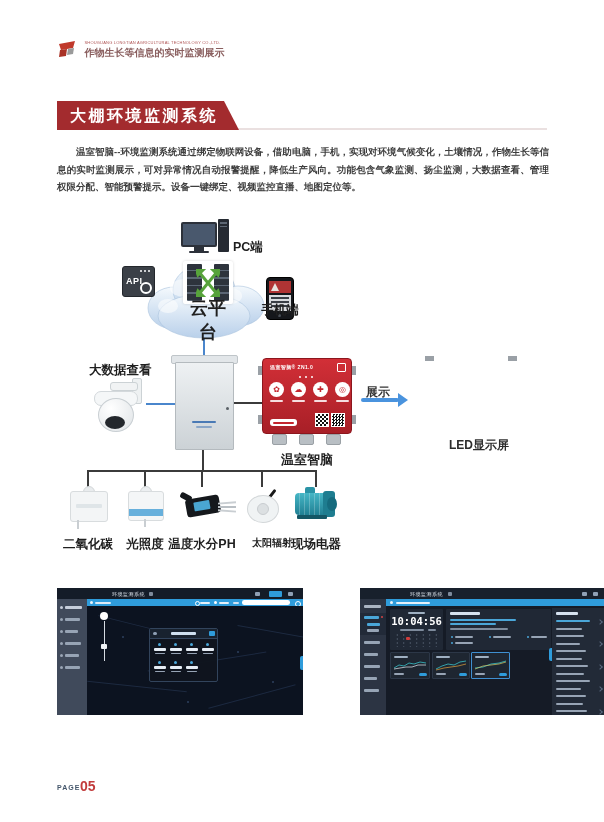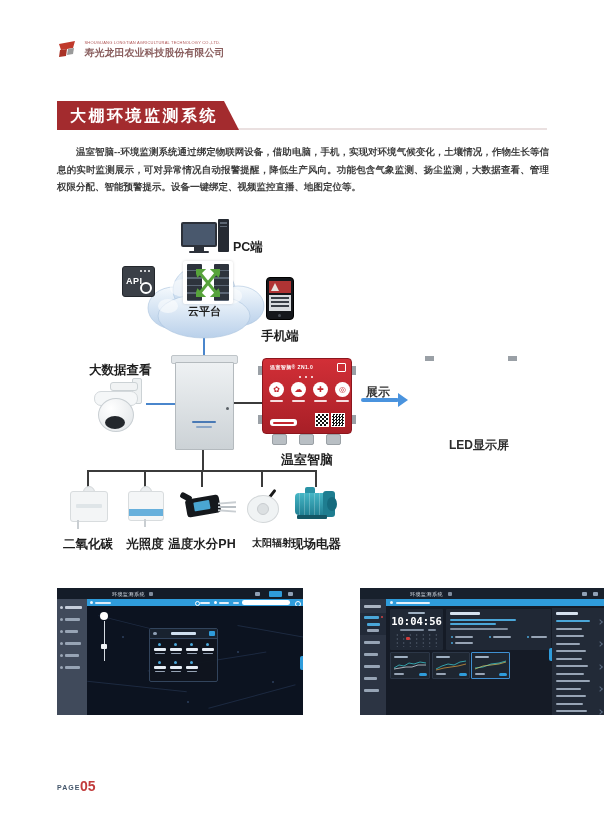--- a/index.html
+++ b/index.html
@@ -17,21 +17,21 @@
 <div class="page">
 
   <div class="abs" style="left:57px;top:40px;">
     <svg width="20" height="20" style="vertical-align:top">
       <path d="M2 4 L18 1 L16 8 L4 10 Z" fill="#c0392b"></path>
       <path d="M3 10 L10 9 L9 16 L2 17 Z" fill="#a93226"></path>
       <path d="M11 9 L17 8 L16 14 L10 15 Z" fill="#9a9a9a"></path>
     </svg>
     <div style="display:inline-block;vertical-align:top;margin-left:3px;">
       <div style="font-size:4px;color:#b05555;letter-spacing:.2px;">SHOUGUANG LONGTIAN AGRICULTURAL TECHNOLOGY CO.,LTD.</div>
-      <div style="font-size:10px;font-weight:bold;color:#8a5f5f;margin-top:1px;">寿光龙田农业科技股份有限公司</div>
+      <div style="font-size:10px;font-weight:bold;color:#8a5f5f;margin-top:1px;">作物生长等信息的实时监测展示</div>
     </div>
   </div>
 
   <div class="abs" style="left:57px;top:128px;width:490px;height:2px;background:#eae0e0;"></div>
   <div class="abs" style="left:57px;top:101px;width:182px;height:29px;background:#a32b2e;clip-path:polygon(0 0, calc(100% - 15px) 0, 100% 100%, 0 100%);">
     <span style="display:block;padding-left:13px;line-height:29px;font-size:16px;font-weight:bold;color:#ffffff;letter-spacing:2.5px;">大棚环境监测系统</span>
   </div>
 
   <p class="abs" style="left:57px;top:143px;width:492px;margin:0;font-size:9.5px;line-height:17.5px;color:#3e3e3e;text-align:justify;text-indent:2em;font-weight:600;">温室智脑--环境监测系统通过绑定物联网设备，借助电脑，手机，实现对环境气候变化，土壤情况，作物生长等信息的实时监测展示，可对异常情况自动报警提醒，降低生产风向。功能包含气象监测、扬尘监测，大数据查看、管理权限分配、智能预警提示。设备一键绑定、视频监控直播、地图定位等。</p>
 
@@ -94,34 +94,34 @@
       <g stroke="#57a33b" stroke-width="3" fill="#57a33b">
         <line x1="3" y1="3" x2="21" y2="25"></line>
           <line x1="21" y1="3" x2="3" y2="25"></line>
         <path d="M0 0 L7 1 L2 6 Z"></path>
           <path d="M24 28 L17 27 L22 22 Z"></path>
         <path d="M24 0 L17 1 L22 6 Z"></path>
           <path d="M0 28 L7 27 L2 22 Z"></path>
       </g>
     </svg>
   </div>
-  <div class="lbl" style="left:188px;top:304px;width:40px;text-align:left;font-size:11px;">云平台</div>
+  <div class="lbl" style="left:188px;top:296px;width:40px;text-align:center;font-size:18px;">云平台</div>
 
   <div class="abs" style="left:266px;top:277px;width:26px;height:41px;background:#15171b;border-radius:4px;border:1px solid #000;">
     <div class="abs" style="left:2px;top:3px;right:2px;height:12px;background:#b03434;">
       <div class="abs" style="left:2px;top:2px;width:8px;height:8px;background:#e8e3de;clip-path:polygon(0 100%,50% 0,100% 100%);"></div>
     </div>
     <div class="abs" style="left:2px;top:17px;right:2px;height:16px;background:#d9dcdf;">
       <div style="margin:2px 2px 0;height:2px;background:#3a3f46;"></div>
       <div style="margin:2px 2px 0;height:2px;background:#3a3f46;"></div>
       <div style="margin:2px 2px 0;height:2px;background:#3a3f46;"></div>
     </div>
     <div class="dot" style="left:11px;bottom:2px;width:3px;height:3px;background:#4a4f57;"></div>
   </div>
-  <div class="lbl" style="left:260px;top:328px;width:40px;text-align:center;font-size:12.5px;">手机端</div>
+  <div class="lbl" style="left:260px;top:302px;width:40px;text-align:center;font-size:12.5px;">手机端</div>
 
   <div class="lbl" style="left:89px;top:362px;font-size:12.5px;">大数据查看</div>
   <div class="abs" style="left:92px;top:376px;width:54px;height:64px;">
     <div class="abs" style="left:40px;top:2px;width:8px;height:24px;background:#eef1f2;border:1px solid #ccd2d5;border-radius:2px;"></div>
     <div class="abs" style="left:18px;top:6px;width:26px;height:7px;background:#f1f3f4;border:1px solid #ccd2d5;border-radius:3px;"></div>
     <div class="abs" style="left:2px;top:15px;width:42px;height:13px;background:#f5f7f8;border:1px solid #d4d9dc;border-radius:7px;"></div>
     <div class="abs" style="left:6px;top:22px;width:34px;height:32px;border-radius:50%;background:radial-gradient(circle at 35% 30%,#ffffff,#dfe3e6);border:1px solid #c9cfd3;"></div>
     <div class="abs" style="left:13px;top:40px;width:20px;height:13px;border-radius:50%;background:#23272c;"></div>
   </div>
 

